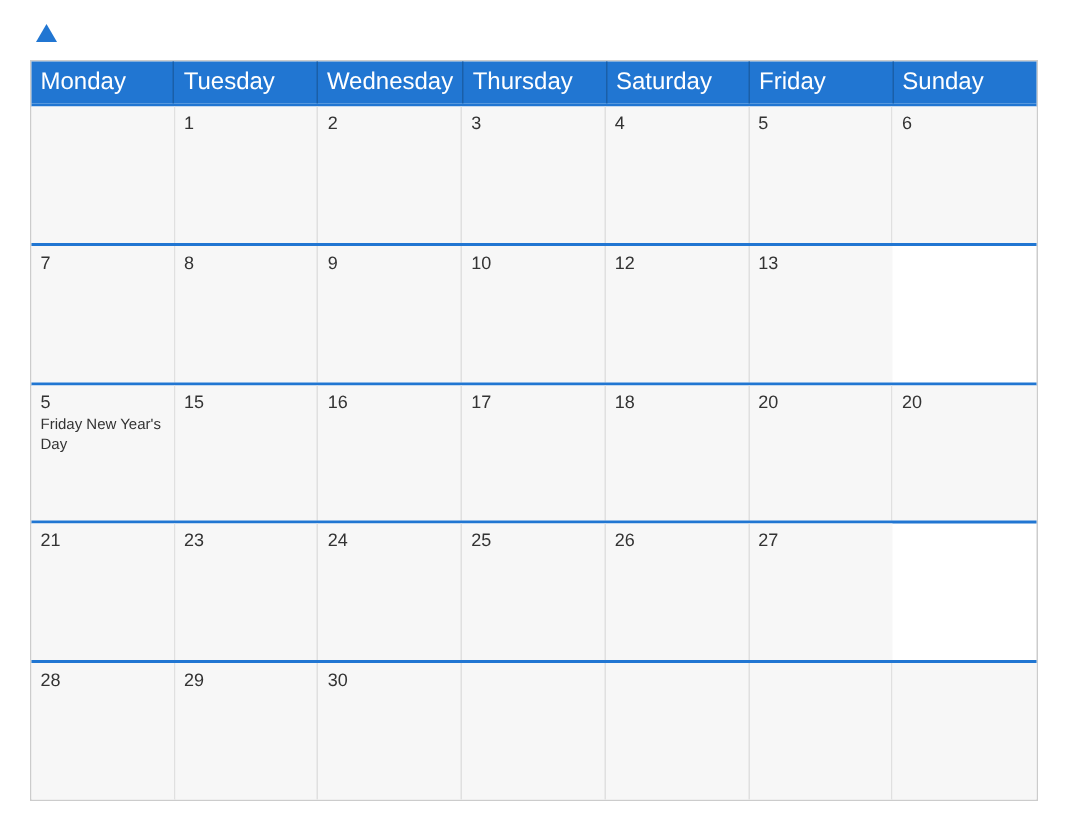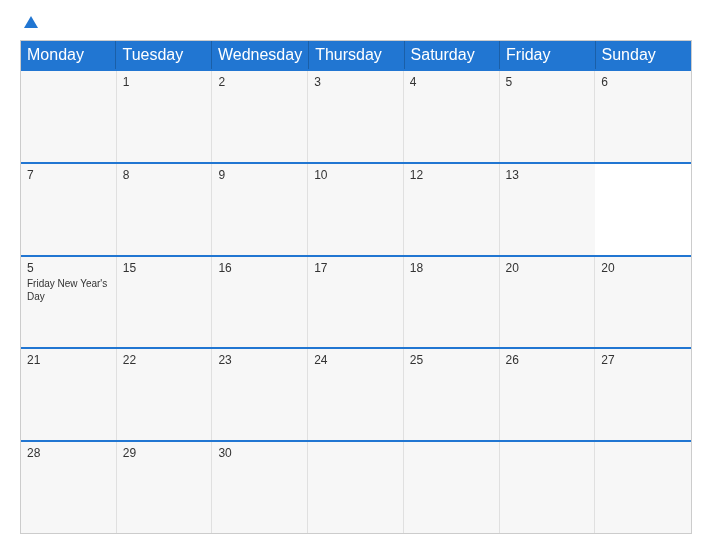--- a/index.html
+++ b/index.html
@@ -211,23 +211,20 @@
           </div>
           <div class="cal-cell">
             <span class="day-num">20</span>
           </div>
         </div>
         <div class="cal-week">
           <div class="cal-cell">
             <span class="day-num">21</span>
           </div>
           <div class="cal-cell">
-            <span class="day-num">22</span>
-          </div>
-          <div class="cal-cell">
             <span class="day-num">23</span>
           </div>
           <div class="cal-cell">
             <span class="day-num">24</span>
           </div>
           <div class="cal-cell">
             <span class="day-num">25</span>
           </div>
           <div class="cal-cell">
             <span class="day-num">26</span>

